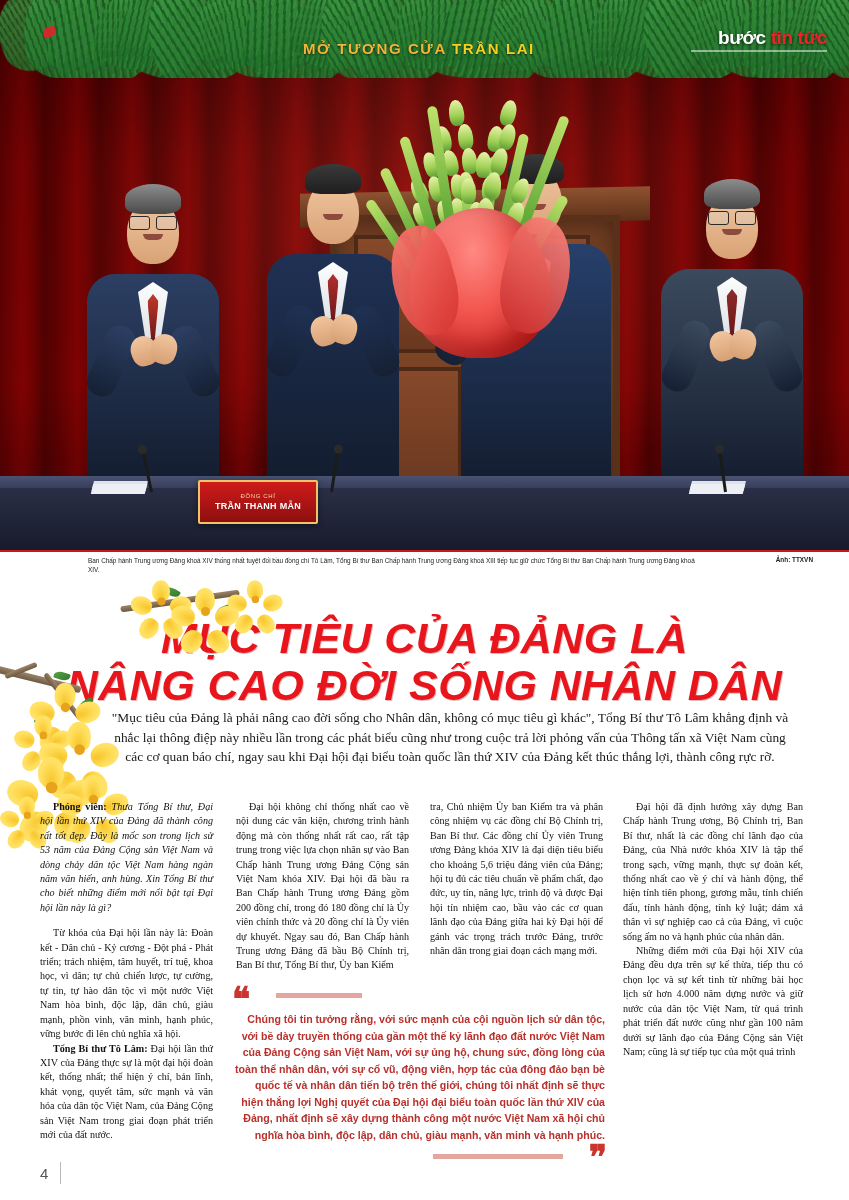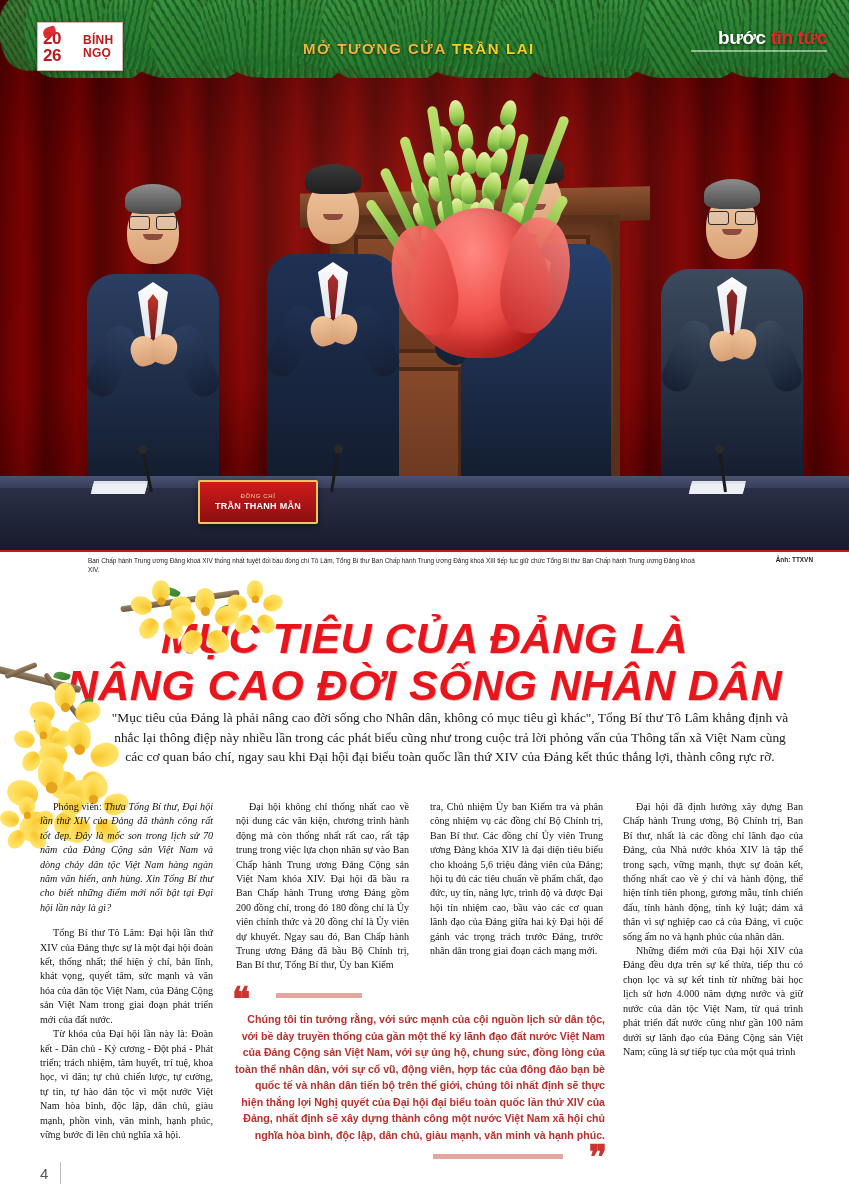--- a/index.html
+++ b/index.html
@@ -155,21 +155,21 @@
   .leafy{position:absolute;width:16px;height:8px;border-radius:60% 10% 60% 10%;
     background:linear-gradient(120deg,#5aa245,#2f7a2c);}
 
   
   .cols{position:absolute;left:40px;top:800px;width:770px;height:350px;}
   .col{position:absolute;top:0;width:173px;
     font-family:"Liberation Serif",serif;font-size:10.1px;line-height:14.4px;color:#111;
     text-align:justify;}
   .c1{left:0;} .c2{left:196px;} .c3{left:390px;} .c4{left:583px;width:180px;}
   .col p{margin:0 0 0 0;text-indent:13px;}
-  .q-lbl{font-weight:400;font-style:normal;}
+  .q-lbl{font-weight:700;font-style:normal;}
   .q-txt{font-style:italic;}
   .spacer{height:11px;}
 
   
   .pullquote{position:absolute;left:232px;top:985px;width:375px;}
   .pq-top{position:relative;height:24px;}
   .pq-mark{position:absolute;font-family:"Liberation Sans",sans-serif;font-weight:700;
     font-size:34px;line-height:28px;color:#c9352f;}
   .pq-mark.open{left:0;top:0;}
   .pq-mark.close{right:0;bottom:-6px;color:#c9352f;}
@@ -343,30 +343,20 @@
     <div class="papers" style="left:690px"></div>
     <div class="mic" style="left:150px;transform:rotate(-12deg)"></div>
     <div class="mic" style="left:330px;transform:rotate(9deg)"></div>
     <div class="mic" style="left:724px;transform:rotate(-8deg)"></div>
 
     <div class="nameplate">
       <div class="np1">ĐỒNG CHÍ</div>
       <div class="np2">TRẦN THANH MẪN</div>
     </div>
 
-    <div class="logo2026">
-      <div class="nums">
-        <div>20</div>
-        <div>26</div>
-      </div>
-      <div class="yr">
-        <div>BÍNH</div>
-        <div>NGỌ</div>
-      </div>
-    </div>
     <div class="horse"></div>
 
     <div class="banner-tag">
       <span>MỞ TƯƠNG CỬA </span><em>TRẦN LAI</em>
     </div>
 
     <div class="tuantintuc">
       <span class="a">bước </span><span class="b">tin tức</span>
     </div>
     <div class="ttt-rule"></div>
@@ -456,24 +446,24 @@
         <div class="petal" style="transform: rotate(72deg) translateY(-11px);"></div>
         <div class="petal" style="transform: rotate(144deg) translateY(-11px);"></div>
         <div class="petal" style="transform: rotate(216deg) translateY(-11px);"></div>
         <div class="petal" style="transform: rotate(288deg) translateY(-11px);"></div>
       </div>
     </div>
 
   <div class="cols">
 
     <div class="col c1">
-      <p><span class="q-lbl">Phóng viên:</span><span class="q-txt"> Thưa Tổng Bí thư, Đại hội lần thứ XIV của Đảng đã thành công rất tốt đẹp. Đây là mốc son trong lịch sử 70 năm của Đảng Cộng sản Việt Nam và dòng chảy dân tộc Việt Nam hàng ngàn năm văn hiến, anh hùng. Xin Tổng Bí thư cho biết những điểm mới nổi bật tại Đại hội lần này là gì?</span></p>
+      <p><span class="q-lbl">Phóng viên:</span><span class="q-txt"> Thưa Tổng Bí thư, Đại hội lần thứ XIV của Đảng đã thành công rất tốt đẹp. Đây là mốc son trong lịch sử 53 năm của Đảng Cộng sản Việt Nam và dòng chảy dân tộc Việt Nam hàng ngàn năm văn hiến, anh hùng. Xin Tổng Bí thư cho biết những điểm mới nổi bật tại Đại hội lần này là gì?</span></p>
       <div class="spacer"></div>
+      <p>Từ khóa của Đại hội lần này là: Đoàn kết - Dân chủ - Kỷ cương - Đột phá - Phát triển; trách nhiệm, tâm huyết, trí tuệ, khoa học, vì dân; tự chủ chiến lược, tự cường, tự tin, tự hào dân tộc vì một nước Việt Nam hòa bình, độc lập, dân chủ, giàu mạnh, phồn vinh, văn minh, hạnh phúc, vững bước đi lên chủ nghĩa xã hội.</p>
       <p><span class="q-lbl">Tổng Bí thư Tô Lâm:</span><span> Đại hội lần thứ XIV của Đảng thực sự là một đại hội đoàn kết, thống nhất; thể hiện ý chí, bản lĩnh, khát vọng, quyết tâm, sức mạnh và văn hóa của dân tộc Việt Nam, của Đảng Cộng sản Việt Nam trong giai đoạn phát triển mới của đất nước.</span></p>
-      <p>Từ khóa của Đại hội lần này là: Đoàn kết - Dân chủ - Kỷ cương - Đột phá - Phát triển; trách nhiệm, tâm huyết, trí tuệ, khoa học, vì dân; tự chủ chiến lược, tự cường, tự tin, tự hào dân tộc vì một nước Việt Nam hòa bình, độc lập, dân chủ, giàu mạnh, phồn vinh, văn minh, hạnh phúc, vững bước đi lên chủ nghĩa xã hội.</p>
     </div>
 
     <div class="col c2">
       <p>Đại hội không chỉ thống nhất cao về nội dung các văn kiện, chương trình hành động mà còn thống nhất rất cao, rất tập trung trong việc lựa chọn nhân sự vào Ban Chấp hành Trung ương Đảng Cộng sản Việt Nam khóa XIV. Đại hội đã bầu ra Ban Chấp hành Trung ương Đảng gồm 200 đồng chí, trong đó 180 đồng chí là Ủy viên chính thức và 20 đồng chí là Ủy viên dự khuyết. Ngay sau đó, Ban Chấp hành Trung ương Đảng đã bầu Bộ Chính trị, Ban Bí thư, Tổng Bí thư, Ủy ban Kiểm</p>
     </div>
 
     <div class="col c3">
       <p style="text-indent:0">tra, Chủ nhiệm Ủy ban Kiểm tra và phân công nhiệm vụ các đồng chí Bộ Chính trị, Ban Bí thư. Các đồng chí Ủy viên Trung ương Đảng khóa XIV là đại diện tiêu biểu cho khoảng 5,6 triệu đảng viên của Đảng; hội tụ đủ các tiêu chuẩn về phẩm chất, đạo đức, uy tín, năng lực, trình độ và được Đại hội tín nhiệm cao, bầu vào các cơ quan lãnh đạo của Đảng giữa hai kỳ Đại hội để gánh vác trọng trách trước Đảng, trước nhân dân trong giai đoạn cách mạng mới.</p>
     </div>
 

